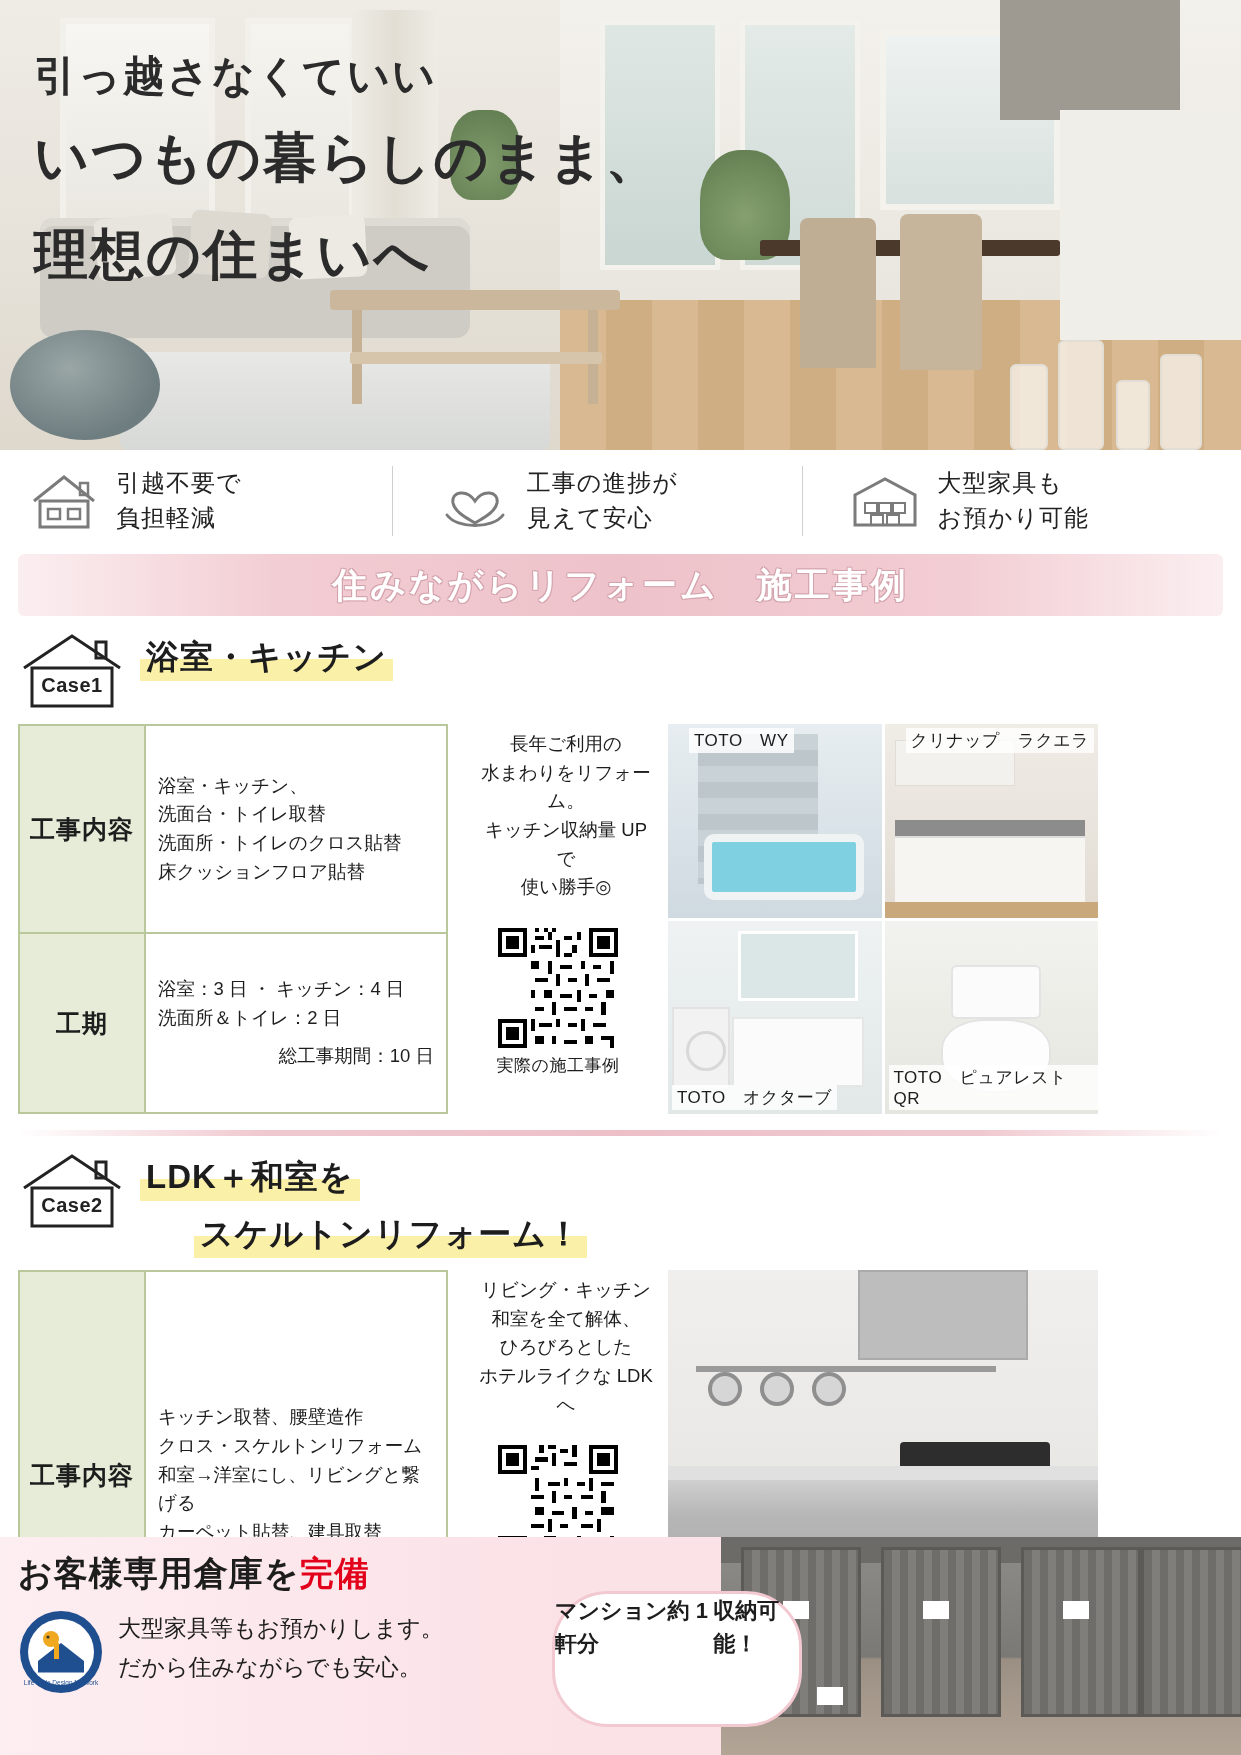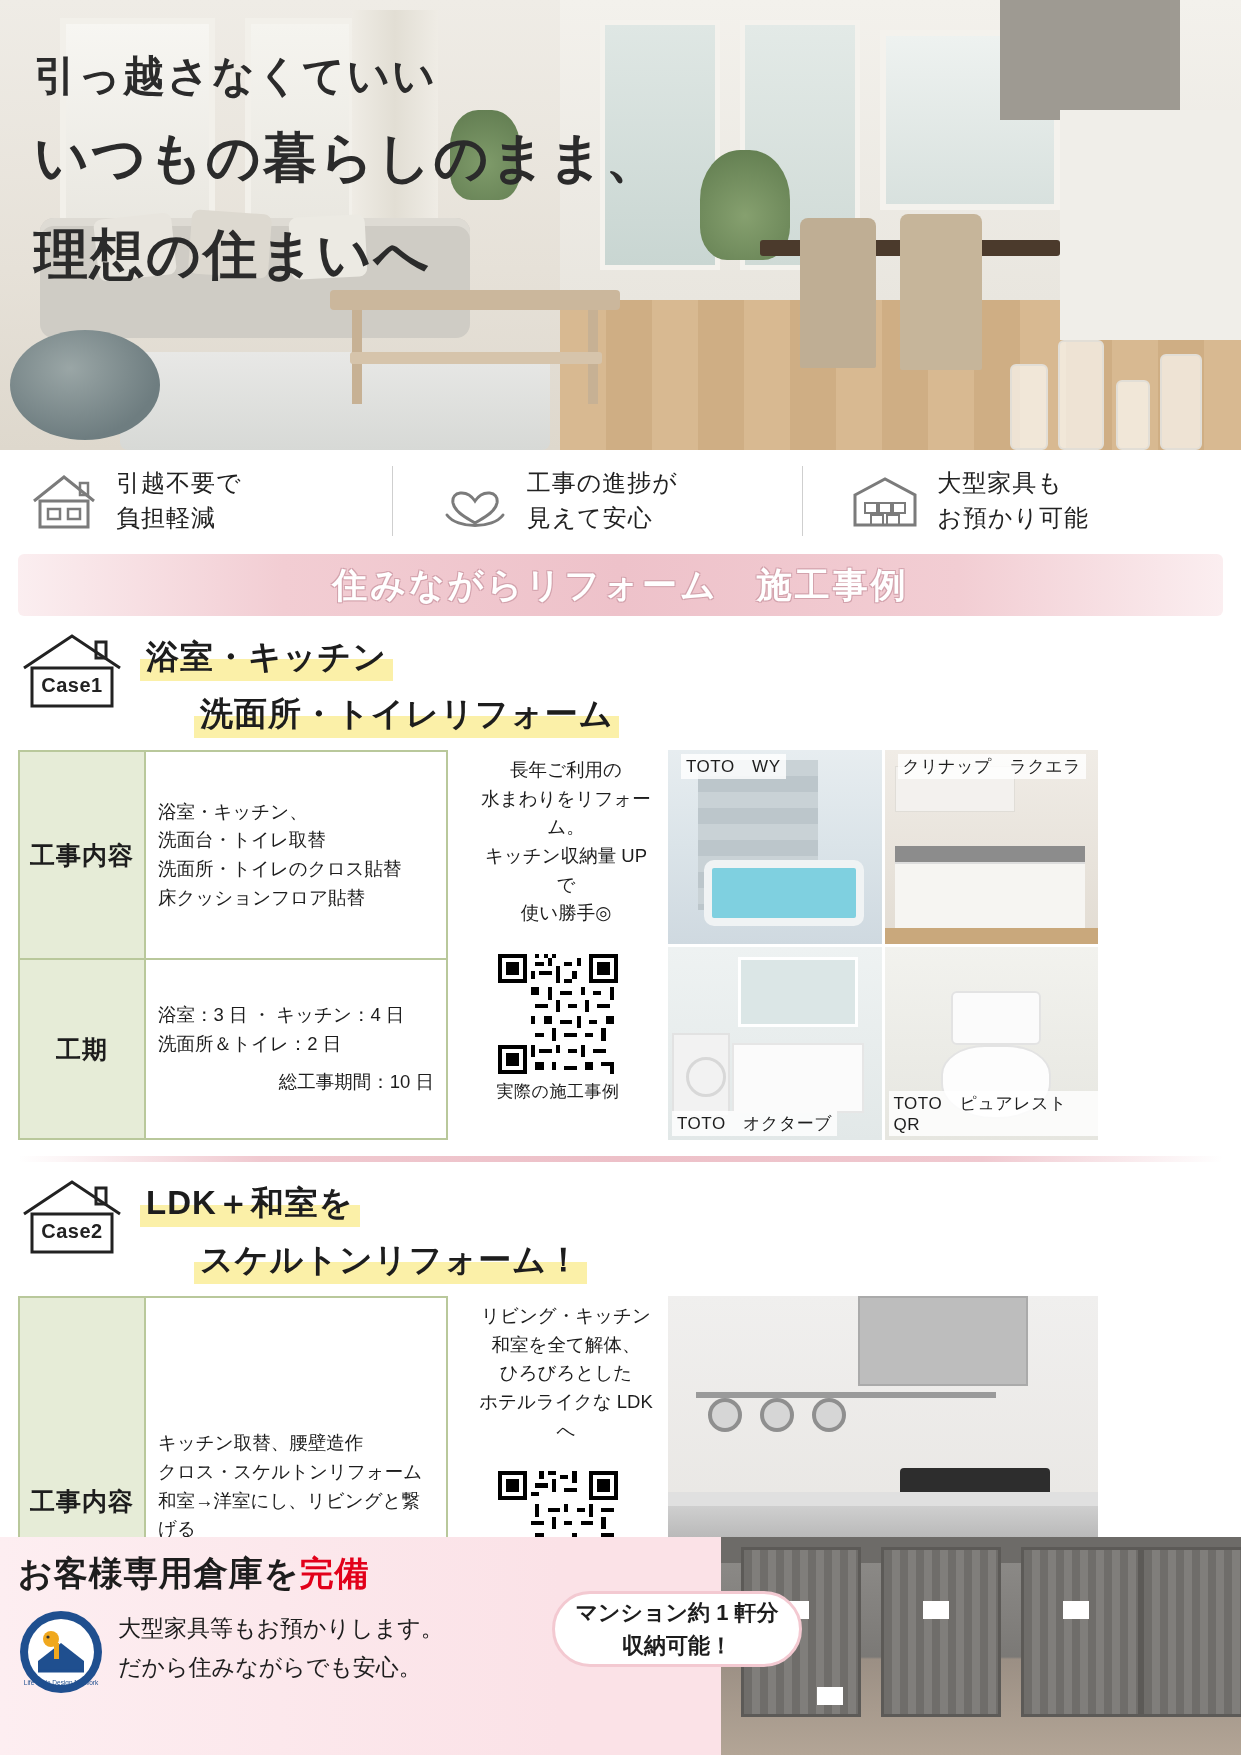--- a/index.html
+++ b/index.html
@@ -114,21 +114,21 @@
   .case-note { width:196px; padding-top:6px; text-align:center; }
   .note-text { font-size:18.5px; line-height:1.55; color:#1d1d1d; font-weight:500;margin-left:16px; }
   .qr { width:120px; height:120px; margin:26px auto 6px auto; }
   .qr-cap { font-size:17px; color:#1d1d1d; letter-spacing:.5px;}
 
   .case-gallery { width:430px; position:relative; }
   .grid2 { display:grid; grid-template-columns:1fr 1fr; grid-template-rows:1fr 1fr; gap:3px; width:430px; height:390px;}
   .cell { position:relative; overflow:hidden; background:#ddd; }
   .cap { position:absolute; font-size:17px; color:#1d1d1d; letter-spacing:.5px; background:rgba(255,255,255,.82);
     padding:1px 5px; }
-  .cap.tl { left:13px; top:4px; }
+  .cap.tl { left:21px; top:4px; }
   .cap.bl { left:4px; bottom:4px; }
 
   
   .ph-bath { background: linear-gradient(180deg,#e7edf0 0%, #dbe4e9 48%, #cfd9e0 100%); }
   .ph-bath .tile { position:absolute; left:30px; top:10px; width:120px; height:150px;
     background: repeating-linear-gradient(180deg,#c9d2d6 0 16px,#bcc6cb 16px 32px);}
   .ph-bath .tub { position:absolute; left:36px; bottom:18px; width:160px; height:66px;
     background:#7fd0e0; border:8px solid #f0f3f4; border-radius:10px;}
   .ph-kit { background: linear-gradient(180deg,#f0ece6,#e2dcd3); }
   .ph-kit .counter { position:absolute; left:10px; top:96px; width:190px; height:16px; background:#8c8c8c;}
@@ -167,23 +167,23 @@
   
   .footer { position:absolute; left:0; bottom:0; width:1241px; height:218px;
     background: linear-gradient(90deg,#fdeef1,#fbe2e7 45%,#fbe2e7 65%,#fdeef1); }
   .footer-inner { position:relative; height:218px; padding:14px 18px; display:flex; }
   .f-left { width:520px; }
   .f-title { font-size:34px; font-weight:700; color:#1d1d1d; letter-spacing:1px; }
   .f-title .hl { color:#e2001a; }
   .f-row { display:flex; gap:14px; margin-top:12px; align-items:flex-start;}
   .f-logo { width:86px; height:86px; flex:0 0 auto; }
   .f-lines { font-size:23px; line-height:1.7; color:#1d1d1d; }
-  .f-bubble { width:250px; height:76px; margin:40px 0 0 14px; position:relative;
+  .f-bubble { width:250px; height:136px; margin:40px 0 0 14px; position:relative;
     background:#ffffff; border:3px solid #f3c9d1; border-radius:56px;
-    display:flex; flex-direction:column; align-items:center; justify-content:center; }
+    display:flex; flex-direction:row; align-items:flex-start; justify-content:center; }
   .f-bubble div { font-size:22px; font-weight:700; color:#1d1d1d; line-height:1.5;}
   .f-photo { position:absolute; right:0; top:0; width:520px; height:218px; overflow:hidden;
     background: linear-gradient(180deg,#8f8d8a 0%, #7b7976 55%, #9b8f84 56%, #b3a596 100%); }
   .f-photo .door { position:absolute; top:10px; width:120px; height:170px;
     background: repeating-linear-gradient(90deg,#6f6d6a 0 8px,#807e7b 8px 16px); border:3px solid #5c5a57;}
   .f-photo .plate { position:absolute; width:26px; height:18px; background:#fff;}
   .f-photo .ceil { position:absolute; left:0; top:0; width:520px; height:26px; background:#6d6b68;}
 </style>
 </head>
 <body>
@@ -294,21 +294,20 @@
       <div class="case-badge">
         <svg viewBox="0 0 108 82" width="108" height="82">
           <path d="M6 38 L54 6 L102 38" fill="none" stroke="#222" stroke-width="3"></path>
           <rect x="14" y="38" width="80" height="38" fill="none" stroke="#222" stroke-width="3"></rect>
           <rect x="78" y="12" width="10" height="16" fill="none" stroke="#222" stroke-width="3"></rect>
         </svg>
         <div class="lbl">Case1</div>
       </div>
       <div class="case-titles">
         <div><span class="ct1">浴室・キッチン</span></div>
-        <div><span class="ct2">洗面所・トイレリフォーム</span></div>
       </div>
     </div>
 
     <div class="case-body">
 
       <table class="spec-table">
         <tbody>
             <tr>
           <td class="spec-label">工事内容</td>
           <td class="spec-val">

